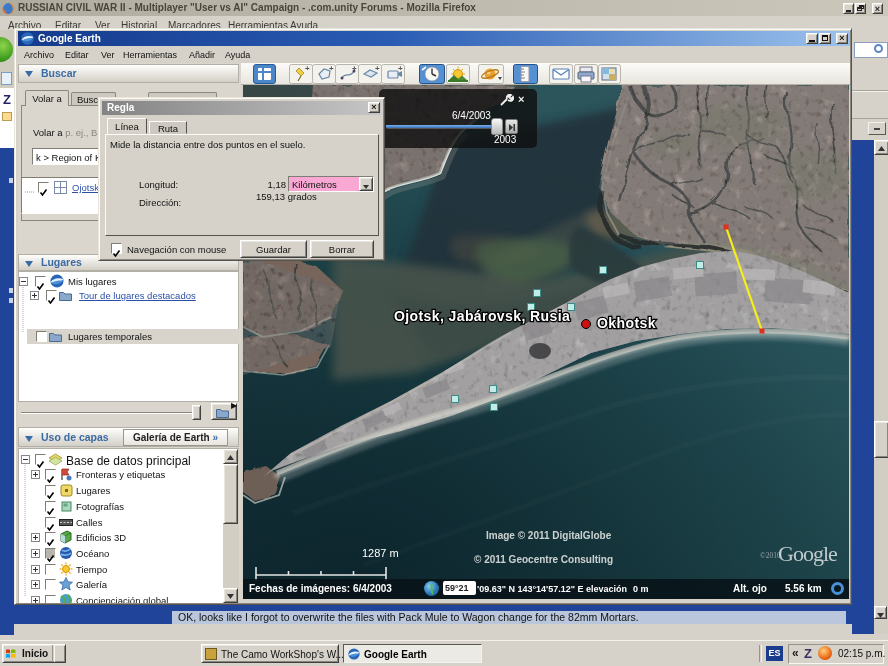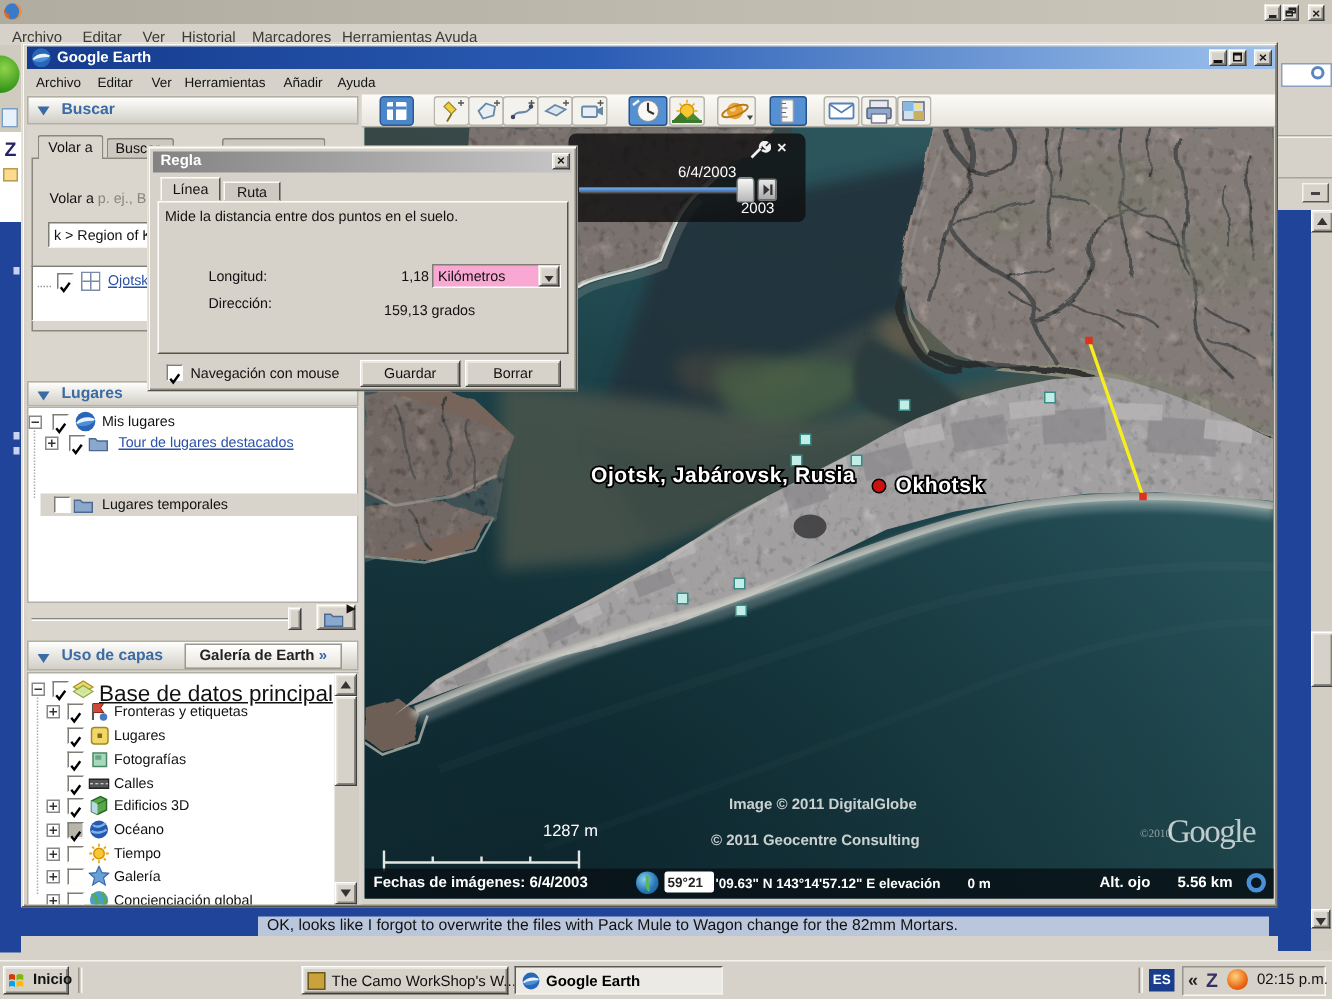--- a/index.html
+++ b/index.html
@@ -14,20 +14,21 @@
 <div id="screen">
 
 <div class="abs" id="ff-title" style="left:0;top:0;width:888px;height:16px;background:linear-gradient(90deg,#b0ac9f,#cbc7ba);overflow:hidden;">
   <div class="abs" style="left:2px;top:1px;width:13px;height:13px;">
     <svg width="13" height="13" viewBox="0 0 13 13">
           <circle cx="6.5" cy="6.5" r="5.4" fill="#3a7ac8"></circle>
           <path d="M6.5 0.8 C10 0.8 12.4 3.4 12.4 6.5 C12.4 9.8 10 12.2 6.8 12.3 C10.5 10.8 11.6 7 10.2 4.4 C9.2 2.4 8 1.4 6.5 0.8 Z" fill="#e8913d"></path>
           <path d="M6.8 12.3 C3.4 12.4 0.6 9.8 0.6 6.5 C0.6 5.8 0.8 5 1 4.5 C1.2 6.8 2.4 8.2 4.2 8.8 C3.4 10 4.6 11.6 6.8 12.3 Z" fill="#d96a28"></path>
         </svg>
   </div>
+  <div class="abs" style="left:18px;top:2px;font-size:10px;font-weight:bold;color:#4a443a;white-space:nowrap;">RUSSIAN CIVIL WAR II - Multiplayer "User vs AI" Campaign - .com.unity Forums - Mozilla Firefox</div>
   <div class="abs raised2" style="left:843px;top:3px;width:11px;height:11px;">
         <div class="abs" style="left:2px;top:6px;width:5px;height:2px;background:#222;"></div>
       </div>
   <div class="abs raised2" style="left:855px;top:3px;width:11px;height:11px;">
         <div class="abs" style="left:3px;top:1px;width:5px;height:4px;border:1px solid #222;border-top-width:2px;background:#d6d2c9;"></div>
         <div class="abs" style="left:1px;top:3px;width:5px;height:4px;border:1px solid #222;border-top-width:2px;background:#d6d2c9;"></div>
       </div>
   <div class="abs raised2" style="left:872px;top:3px;width:11px;height:11px;font-size:9px;font-weight:bold;text-align:center;line-height:10px;color:#222;">×</div>
 </div>
 <div class="abs" id="ff-menu" style="left:0;top:16px;width:888px;height:14px;background:#d6d2c9;color:#3a3a36;font-size:10px;">
@@ -74,21 +75,21 @@
 
 <div class="abs" style="left:0;top:604px;width:888px;height:20px;background:#20449a;"></div>
 <div class="abs" style="left:172px;top:611px;width:674px;height:13px;background:#b9c6dc;color:#111;font-size:10.5px;"><span style="margin-left:6px;">OK, looks like I forgot to overwrite the files with Pack Mule to Wagon change for the 82mm Mortars.</span></div>
 <div class="abs" style="left:874px;top:604px;width:14px;height:20px;background:#d2cec4;"></div>
 <div class="abs raised2" style="left:874px;top:606px;width:13px;height:13px;"><svg width="11" height="11">
         <path d="M5.5 8 L9 3 L2 3 Z" fill="#333"></path>
       </svg></div>
 
 
 <div class="abs" id="taskbar" style="left:0;top:640px;width:888px;height:26px;background:#d6d2c9;border-top:1px solid #f4f2ec;">
-  <div class="abs raised2" style="left:2px;top:3px;width:44px;height:19px;">
+  <div class="abs raised2" style="left:2px;top:3px;width:64px;height:19px;">
     <svg class="abs" style="left:2px;top:2px;" width="14" height="13" viewBox="0 0 14 13">
           <g>
             <path d="M1 3 C2 2 3.5 2 5 3 L5 6.5 C3.5 5.5 2 5.5 1 6.5 Z" fill="#d83b01"></path>
             <path d="M6 3 C7.5 2 9 2 10.5 3 L10.5 6.5 C9 5.5 7.5 5.5 6 6.5 Z" fill="#7fba00"></path>
             <path d="M1 7.5 C2 6.5 3.5 6.5 5 7.5 L5 11 C3.5 10 2 10 1 11 Z" fill="#00a4ef"></path>
             <path d="M6 7.5 C7.5 6.5 9 6.5 10.5 7.5 L10.5 11 C9 10 7.5 10 6 11 Z" fill="#ffb900"></path>
           </g>
         </svg>
     <div class="abs" style="left:19px;top:3px;font-size:10px;font-weight:bold;color:#111;">Inicio</div>
   </div>
@@ -328,21 +329,21 @@
       <div class="abs" style="left:2px;top:6px;width:9px;height:9px;background:#fff;border:1px solid #888;">
             <div class="abs" style="left:1px;top:3px;width:5px;height:1px;background:#333;"></div>
           </div>
       <div class="abs sunken" style="left:16px;top:5px;width:11px;height:11px;background:#fff;"><svg width="9" height="9">
               <path d="M1.5 4.5 L3.5 7 L7.5 1.5" stroke="#000" stroke-width="1.6" fill="none"></path>
             </svg></div>
       <svg class="abs" style="left:29px;top:4px;" width="15" height="13">
             <path d="M7.5 1 L14 5 L7.5 9 L1 5 Z" fill="#e8d870" stroke="#a89020" stroke-width="0.8"></path>
             <path d="M7.5 4 L14 8 L7.5 12 L1 8 Z" fill="#d0e8a0" stroke="#88a030" stroke-width="0.8" opacity="0.9"></path>
           </svg>
-      <div class="abs" style="left:47px;top:5px;font-size:15px;color:#111;text-decoration:underline;">Base de datos principal</div>
+      <div class="abs" style="left:47px;top:5px;font-size:12px;color:#111;">Base de datos principal</div>
 
       <div class="abs" style="left:12px;top:21px;width:9px;height:9px;background:#fff;border:1px solid #888;">
             <div class="abs" style="left:1px;top:3px;width:5px;height:1px;background:#333;"></div>
             <div class="abs" style="left:3px;top:1px;width:1px;height:5px;background:#333;"></div>
           </div>
       <div class="abs sunken" style="left:26px;top:20px;width:11px;height:11px;background:#fff;"><svg width="9" height="9">
               <path d="M1.5 4.5 L3.5 7 L7.5 1.5" stroke="#000" stroke-width="1.6" fill="none"></path>
             </svg></div>
       <svg class="abs" style="left:40px;top:18px;" width="14" height="14">
             <path d="M3 13 L3 2" stroke="#555" stroke-width="1.4"></path>
@@ -664,21 +665,21 @@
     
     <div class="abs" style="left:0;top:494px;width:606px;height:20px;background:rgba(8,18,24,0.88);color:#fff;">
       <div class="abs" style="left:6px;top:4px;font-size:10px;font-weight:bold;">Fechas de imágenes: 6/4/2003</div>
       <div class="abs" style="left:181px;top:2px;width:15px;height:15px;border-radius:50%;background:radial-gradient(circle at 38% 35%,#8ad0f0,#2878b8 55%,#1a5890);"><svg width="15" height="15">
               <path d="M7 3 C9 5 6 7 8 9 C7 11 9 12 8 13" stroke="#58b858" stroke-width="2" fill="none"></path>
             </svg></div>
       <div class="abs" style="left:200px;top:2px;width:33px;height:14px;background:#fff;border-radius:2px;">
             <span style="position:absolute;left:2px;top:2px;font-size:9px;font-weight:bold;color:#222;">59°21</span>
           </div>
       <div class="abs" style="left:234px;top:5px;font-size:9px;font-weight:bold;">'09.63" N 143°14'57.12" E elevación</div>
-      <div class="abs" style="left:390px;top:5px;font-size:9px;font-weight:bold;margin-left:12px;">0 m</div>
+      <div class="abs" style="left:390px;top:5px;font-size:9px;font-weight:bold;">0 m</div>
       <div class="abs" style="left:490px;top:4px;font-size:10px;font-weight:bold;">Alt. ojo</div>
       <div class="abs" style="left:542px;top:4px;font-size:10px;font-weight:bold;">5.56 km</div>
       <div class="abs" style="left:588px;top:3px;width:13px;height:13px;border-radius:50%;border:3px solid #4a90d8;"></div>
     </div>
     
     <div class="abs" style="left:136px;top:4px;width:158px;height:59px;background:rgba(16,16,16,0.82);border-radius:5px;">
       <svg class="abs" style="left:119px;top:5px;" width="16" height="14">
             <path d="M3 11 L9 5 M9 5 C8 2 11 0 13 1 L11 3 L13 5 L15 3 C16 6 13 8 10 6" stroke="#f0f0f0" stroke-width="1.8" fill="none"></path>
           </svg>
       <div class="abs" style="left:139px;top:4px;font-size:11px;font-weight:bold;color:#f0f0f0;">×</div>
@@ -706,21 +707,21 @@
     <div class="abs" style="left:4px;top:4px;font-size:9.5px;color:#111;">Mide la distancia entre dos puntos en el suelo.</div>
     <div class="abs" style="left:33px;top:44px;font-size:9.5px;color:#111;">Longitud:</div>
     <div class="abs" style="left:140px;top:44px;width:40px;text-align:right;font-size:9.5px;color:#111;">1,18</div>
     <div class="abs sunken" style="left:182px;top:41px;width:86px;height:16px;background:#f9a8d4;">
       <div class="abs" style="left:3px;top:2px;font-size:9.5px;color:#111;">Kilómetros</div>
       <div class="abs raised2" style="left:70px;top:0px;width:14px;height:14px;"><svg width="12" height="12">
               <path d="M3 5 L9 5 L6 9 Z" fill="#333"></path>
             </svg></div>
     </div>
     <div class="abs" style="left:33px;top:62px;font-size:9.5px;color:#111;">Dirección:</div>
-    <div class="abs" style="left:150px;top:67px;font-size:9.5px;color:#111;text-align:center;">159,13 grados</div>
+    <div class="abs" style="left:150px;top:56px;font-size:9.5px;color:#111;text-align:center;">159,13 grados</div>
   </div>
   <div class="abs sunken" style="left:12px;top:145px;width:11px;height:11px;background:#fff;"><svg width="9" height="9">
           <path d="M1.5 4.5 L3.5 7 L7.5 1.5" stroke="#000" stroke-width="1.6" fill="none"></path>
         </svg></div>
   <div class="abs" style="left:28px;top:146px;font-size:9.5px;color:#111;">Navegación con mouse</div>
   <div class="abs raised2" style="left:141px;top:142px;width:67px;height:18px;font-size:9.5px;text-align:center;line-height:17px;color:#111;">Guardar</div>
   <div class="abs raised2" style="left:211px;top:142px;width:64px;height:18px;font-size:9.5px;text-align:center;line-height:17px;color:#111;">Borrar</div>
 </div>
 
 </div>

